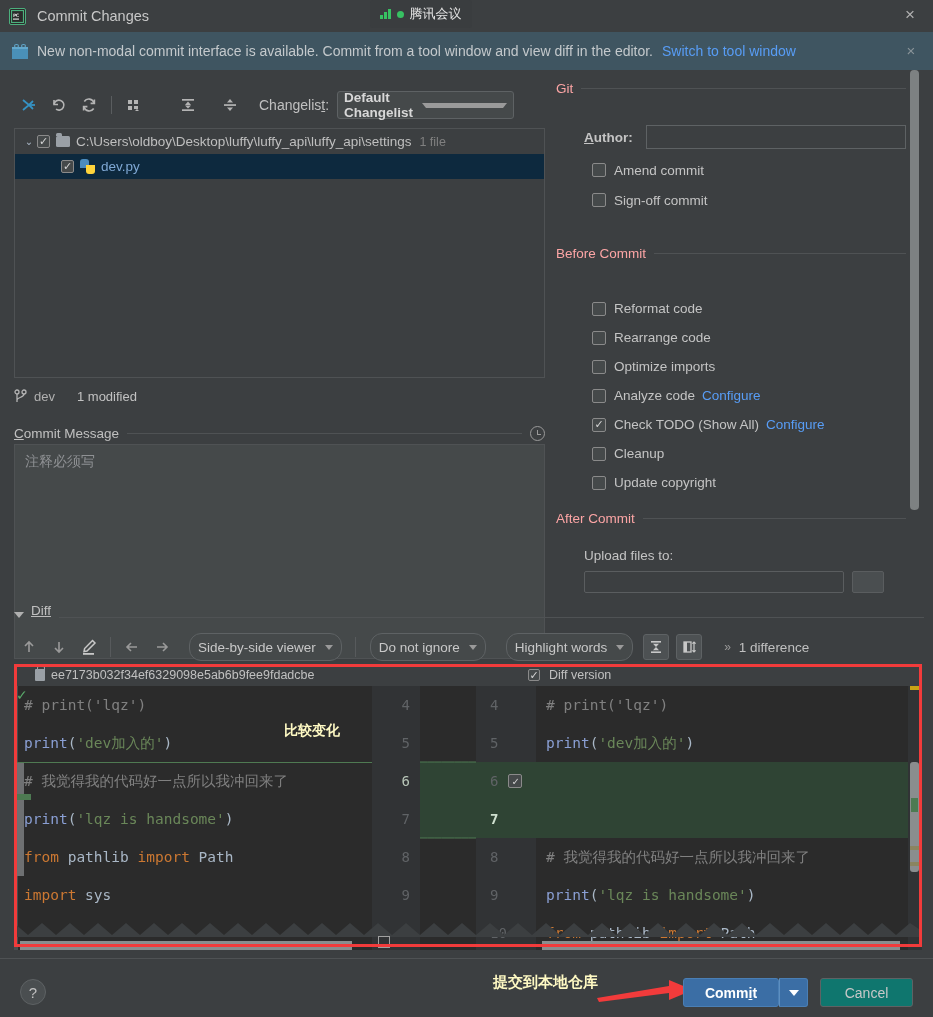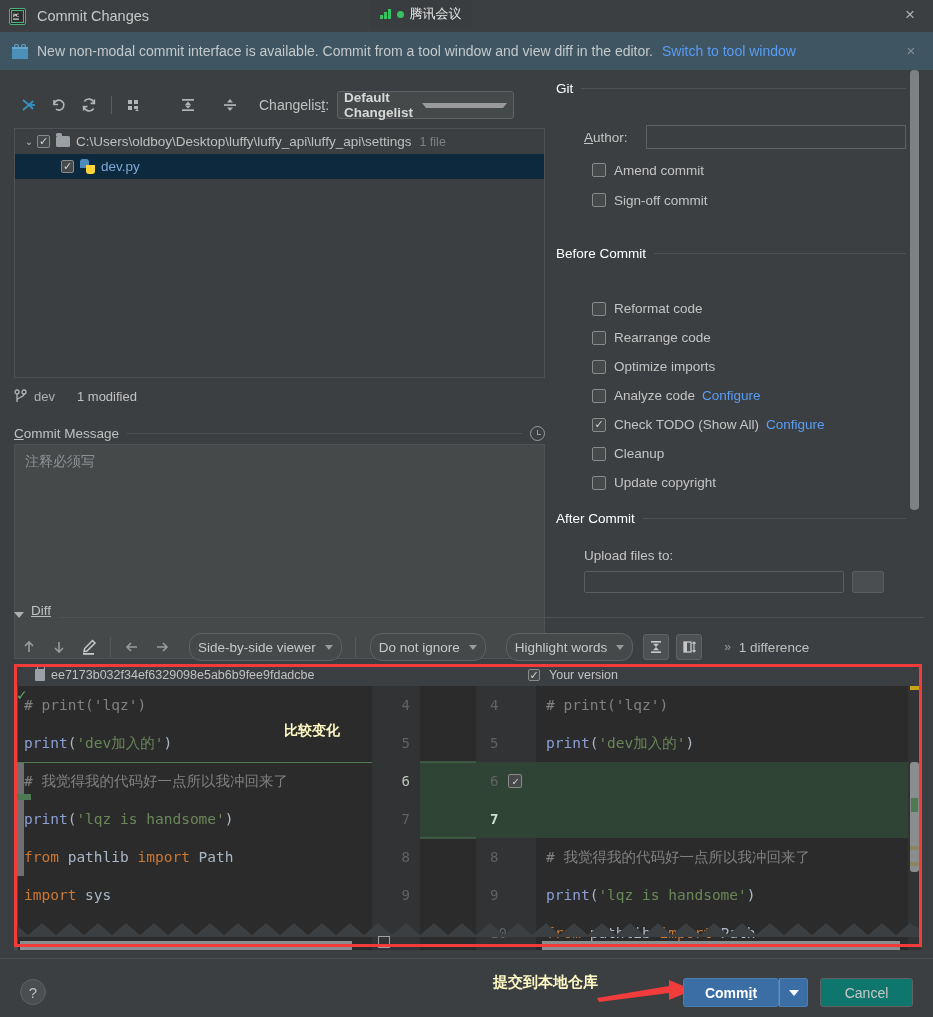--- a/index.html
+++ b/index.html
@@ -114,26 +114,26 @@
   .clock-ico::after{content:"";position:absolute;left:6px;top:7px;width:4px;height:1.3px;background:#9a9a9a;}
   .cm-box {
     position:absolute; left:14px; top:374px; width:531px; height:215px;
     background:#45494a; border:1px solid #4f5254; padding:8px 10px;
     font-size:14px; color:#8f9194; overflow:hidden;
   }
 
   
   .grp { position:absolute; left:0; }
   .grp-head { display:flex; align-items:center; height:16px; }
-  .grp-title { font-size:13.5px; color:#ffffff; white-space:nowrap;}
+  .grp-title { font-size:13.5px; color:#fca5a5; white-space:nowrap;}
   .grp-line { flex:1; height:1px; background:#4f5254; margin-left:8px; }
   .chk-row { display:flex; align-items:center; height:24px; font-size:13.5px; color:#c4c4c4;}
   .chk-row .cbox { margin-right:8px; width:14px; height:14px;}
   .cfg-link { color:#589df6; margin-left:7px; cursor:pointer; }
-  .author-row { display:flex; align-items:center; height:26px; }
+  .author-row { display:flex; align-items:center; height:26px;font-weight:bold; }
   .author-label { font-size:13.5px; color:#c4c4c4; width:62px;}
   .author-input { flex:1; height:24px; background:#3c3f41; border:1px solid #5e6264; }
   .upload-label { font-size:13.5px; color:#c4c4c4; }
   .upload-input { height:22px; background:#3c3f41; border:1px solid #5a5d5f; border-radius:2px;}
   .upload-btn { width:32px; height:22px; background:#4a4e50; border:1px solid #5a5d5f; border-radius:2px;}
   .r-scrollbar { position:absolute; right:14px; top:0px; width:9px; height:440px; background:#3c3f41;}
   .r-scrollbar i { position:absolute; left:0; top:0; width:9px; height:440px; background:#7d8182; border-radius:4px; display:block;}
 
   
   .diff-head { position:absolute; left:14px; top:600px; width:910px; height:18px; display:flex; align-items:flex-end;text-decoration:underline;}
@@ -518,21 +518,21 @@
 
   <div class="diff-panel">
 
     <div class="dp-titlebar">
       <div class="dp-title-l">
         <span class="lock-ico"></span>
         <span class="dp-hash">ee7173b032f34ef6329098e5ab6b9fee9fdadcbe</span>
       </div>
       <div class="dp-title-r">
         <span class="cbox checked" style="width:12px;height:12px;margin:0"></span>
-        <span class="dp-your">Your version</span>
+        <span class="dp-your">Diff version</span>
       </div>
     </div>
 
     <div class="dp-body">
 
       <div class="code-col col-left">
         <div class="left-accent"></div>
         <div class="green-check">✓</div>
         <div class="lmark"></div>
         <div class="lmark2"></div>

